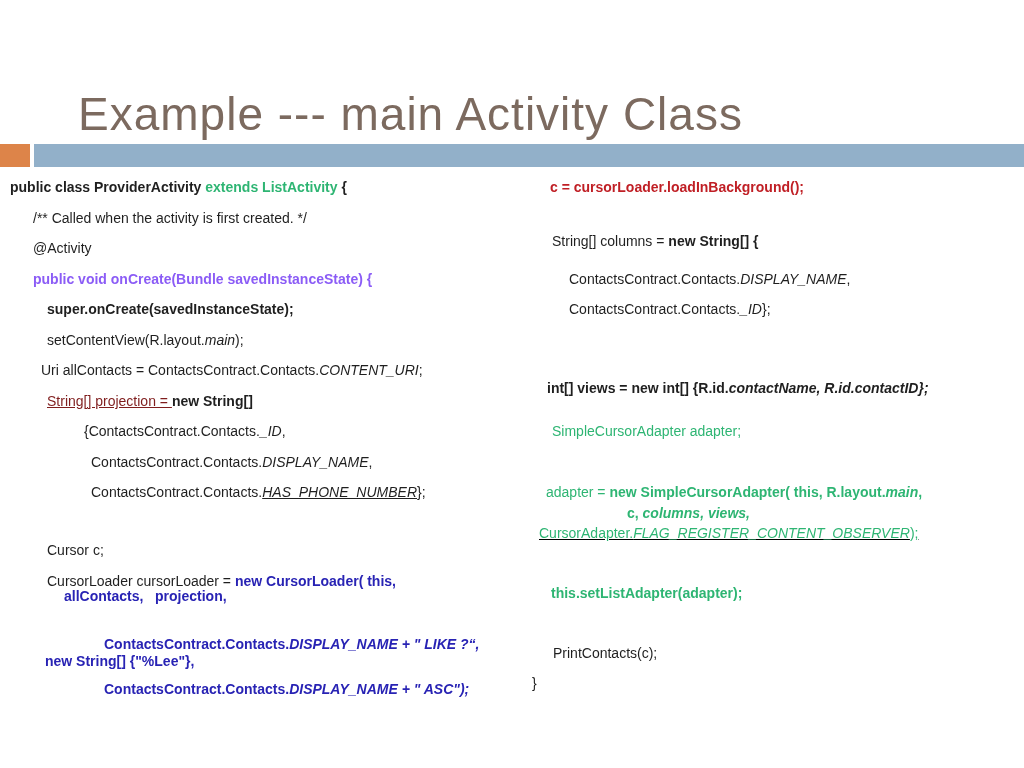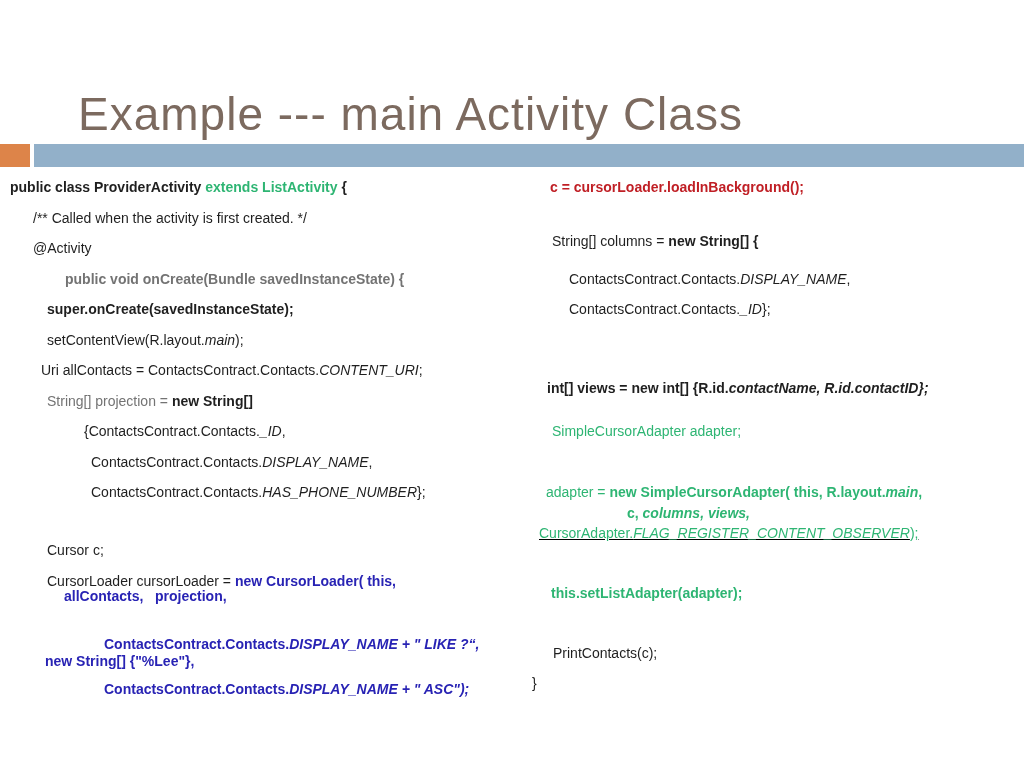--- a/index.html
+++ b/index.html
@@ -62,28 +62,28 @@
 <body>
 
 <div class="slide">
   <h1 class="slide-title">Example --- main Activity Class</h1>
   <div class="accent-orange" style="background: rgb(221, 132, 73);"></div>
   <div class="accent-blue" style="background: rgb(146, 176, 201);"></div>
   <div class="code-layer">
       <div class="code-line" style="left: 10px; top: 179px;"><span class="seg-b" style="color: rgb(31, 31, 31);">public class ProviderActivity </span><span class="seg-b" style="color: rgb(46, 181, 115);">extends ListActivity </span><span class="seg-b" style="color: rgb(31, 31, 31);">{</span></div>
       <div class="code-line" style="left: 33px; top: 210px;"><span style="color: rgb(31, 31, 31);">/** Called when the activity is first created. */</span></div>
       <div class="code-line" style="left: 33px; top: 240px;"><span style="color: rgb(31, 31, 31);">@Activity</span></div>
-      <div class="code-line" style="left: 33px; top: 271px;"><span class="seg-b" style="color: #737373; margin-left: 32px;">public void onCreate(Bundle savedInstanceState) {</span></div>
+      <div class="code-line" style="left: 33px; top: 271px;"><span class="seg-b" style="color: #8b5cf6;">public void onCreate(Bundle savedInstanceState) {</span></div>
       <div class="code-line" style="left: 47px; top: 301px;"><span class="seg-b" style="color: rgb(31, 31, 31);">super.onCreate(savedInstanceState);</span></div>
       <div class="code-line" style="left: 47px; top: 332px;"><span style="color: rgb(31, 31, 31); margin-top: 9px;">setContentView(R.layout.</span><span class="seg-i" style="color: rgb(31, 31, 31);">main</span><span style="color: rgb(31, 31, 31);">);</span></div>
       <div class="code-line" style="left: 41px; top: 362px;"><span style="color: rgb(31, 31, 31);">Uri allContacts = ContactsContract.Contacts.</span><span class="seg-i" style="color: rgb(31, 31, 31);">CONTENT_URI</span><span style="color: rgb(31, 31, 31);">;</span></div>
-      <div class="code-line" style="left: 47px; top: 393px;"><span style="color: #737373;">String[] projection = </span><span class="seg-b" style="color: rgb(31, 31, 31);">new String[]</span></div>
+      <div class="code-line" style="left: 47px; top: 393px;"><span style="color: #7f1d1d; text-decoration: underline;">String[] projection = </span><span class="seg-b" style="color: rgb(31, 31, 31);">new String[]</span></div>
       <div class="code-line" style="left: 84px; top: 423px;"><span style="color: rgb(31, 31, 31);">{ContactsContract.Contacts.</span><span class="seg-i" style="color: rgb(31, 31, 31);">_ID</span><span style="color: rgb(31, 31, 31);">,</span></div>
       <div class="code-line" style="left: 91px; top: 454px;"><span style="color: rgb(31, 31, 31);">ContactsContract.Contacts.</span><span class="seg-i" style="color: rgb(31, 31, 31);">DISPLAY_NAME</span><span style="color: rgb(31, 31, 31);">,</span></div>
-      <div class="code-line" style="left: 91px; top: 484px;"><span style="color: rgb(31, 31, 31);">ContactsContract.Contacts.</span><span class="seg-i" style="color: rgb(31, 31, 31);">HAS_PHONE_NUMBER</span><span style="color: rgb(31, 31, 31);">};</span></div>
+      <div class="code-line" style="left: 91px; top: 484px;"><span style="color: rgb(31, 31, 31);">ContactsContract.Contacts.</span><span class="seg-i" style="color: rgb(31, 31, 31); text-decoration: underline;">HAS_PHONE_NUMBER</span><span style="color: rgb(31, 31, 31);">};</span></div>
       <div class="code-line" style="left: 47px; top: 542px;"><span style="color: rgb(31, 31, 31);">Cursor c;</span></div>
       <div class="code-line" style="left: 47px; top: 573px;"><span style="color: rgb(31, 31, 31);">CursorLoader cursorLoader = </span><span class="seg-b" style="color: rgb(40, 35, 180);">new CursorLoader( this,</span></div>
       <div class="code-line" style="left: 64px; top: 588px;"><span class="seg-b" style="color: rgb(40, 35, 180);">allContacts,   projection,</span></div>
       <div class="code-line" style="left: 104px; top: 636px;"><span class="seg-b" style="color: rgb(40, 35, 180);">ContactsContract.Contacts.</span><span class="seg-bi" style="color: rgb(40, 35, 180);">DISPLAY_NAME</span><span class="seg-bi" style="color: rgb(40, 35, 180);"> + " LIKE ?“,</span></div>
       <div class="code-line" style="left: 45px; top: 653px;"><span class="seg-b" style="color: rgb(40, 35, 180);">new String[] {"%Lee"},</span></div>
       <div class="code-line" style="left: 104px; top: 681px;"><span class="seg-b" style="color: rgb(40, 35, 180);">ContactsContract.Contacts.</span><span class="seg-bi" style="color: rgb(40, 35, 180);">DISPLAY_NAME</span><span class="seg-bi" style="color: rgb(40, 35, 180);"> + " ASC");</span></div>
       <div class="code-line" style="left: 550px; top: 179px;"><span class="seg-b" style="color: rgb(192, 31, 37);">c = cursorLoader.loadInBackground();</span></div>
       <div class="code-line" style="left: 552px; top: 233px;"><span style="color: rgb(31, 31, 31);">String[] columns = </span><span class="seg-b" style="color: rgb(31, 31, 31);">new String[] {</span></div>
       <div class="code-line" style="left: 569px; top: 271px;"><span style="color: rgb(31, 31, 31);">ContactsContract.Contacts.</span><span class="seg-i" style="color: rgb(31, 31, 31);">DISPLAY_NAME</span><span style="color: rgb(31, 31, 31);">,</span></div>
       <div class="code-line" style="left: 569px; top: 301px;"><span style="color: rgb(31, 31, 31);">ContactsContract.Contacts.</span><span class="seg-i" style="color: rgb(31, 31, 31);">_ID</span><span style="color: rgb(31, 31, 31);">};</span></div>

